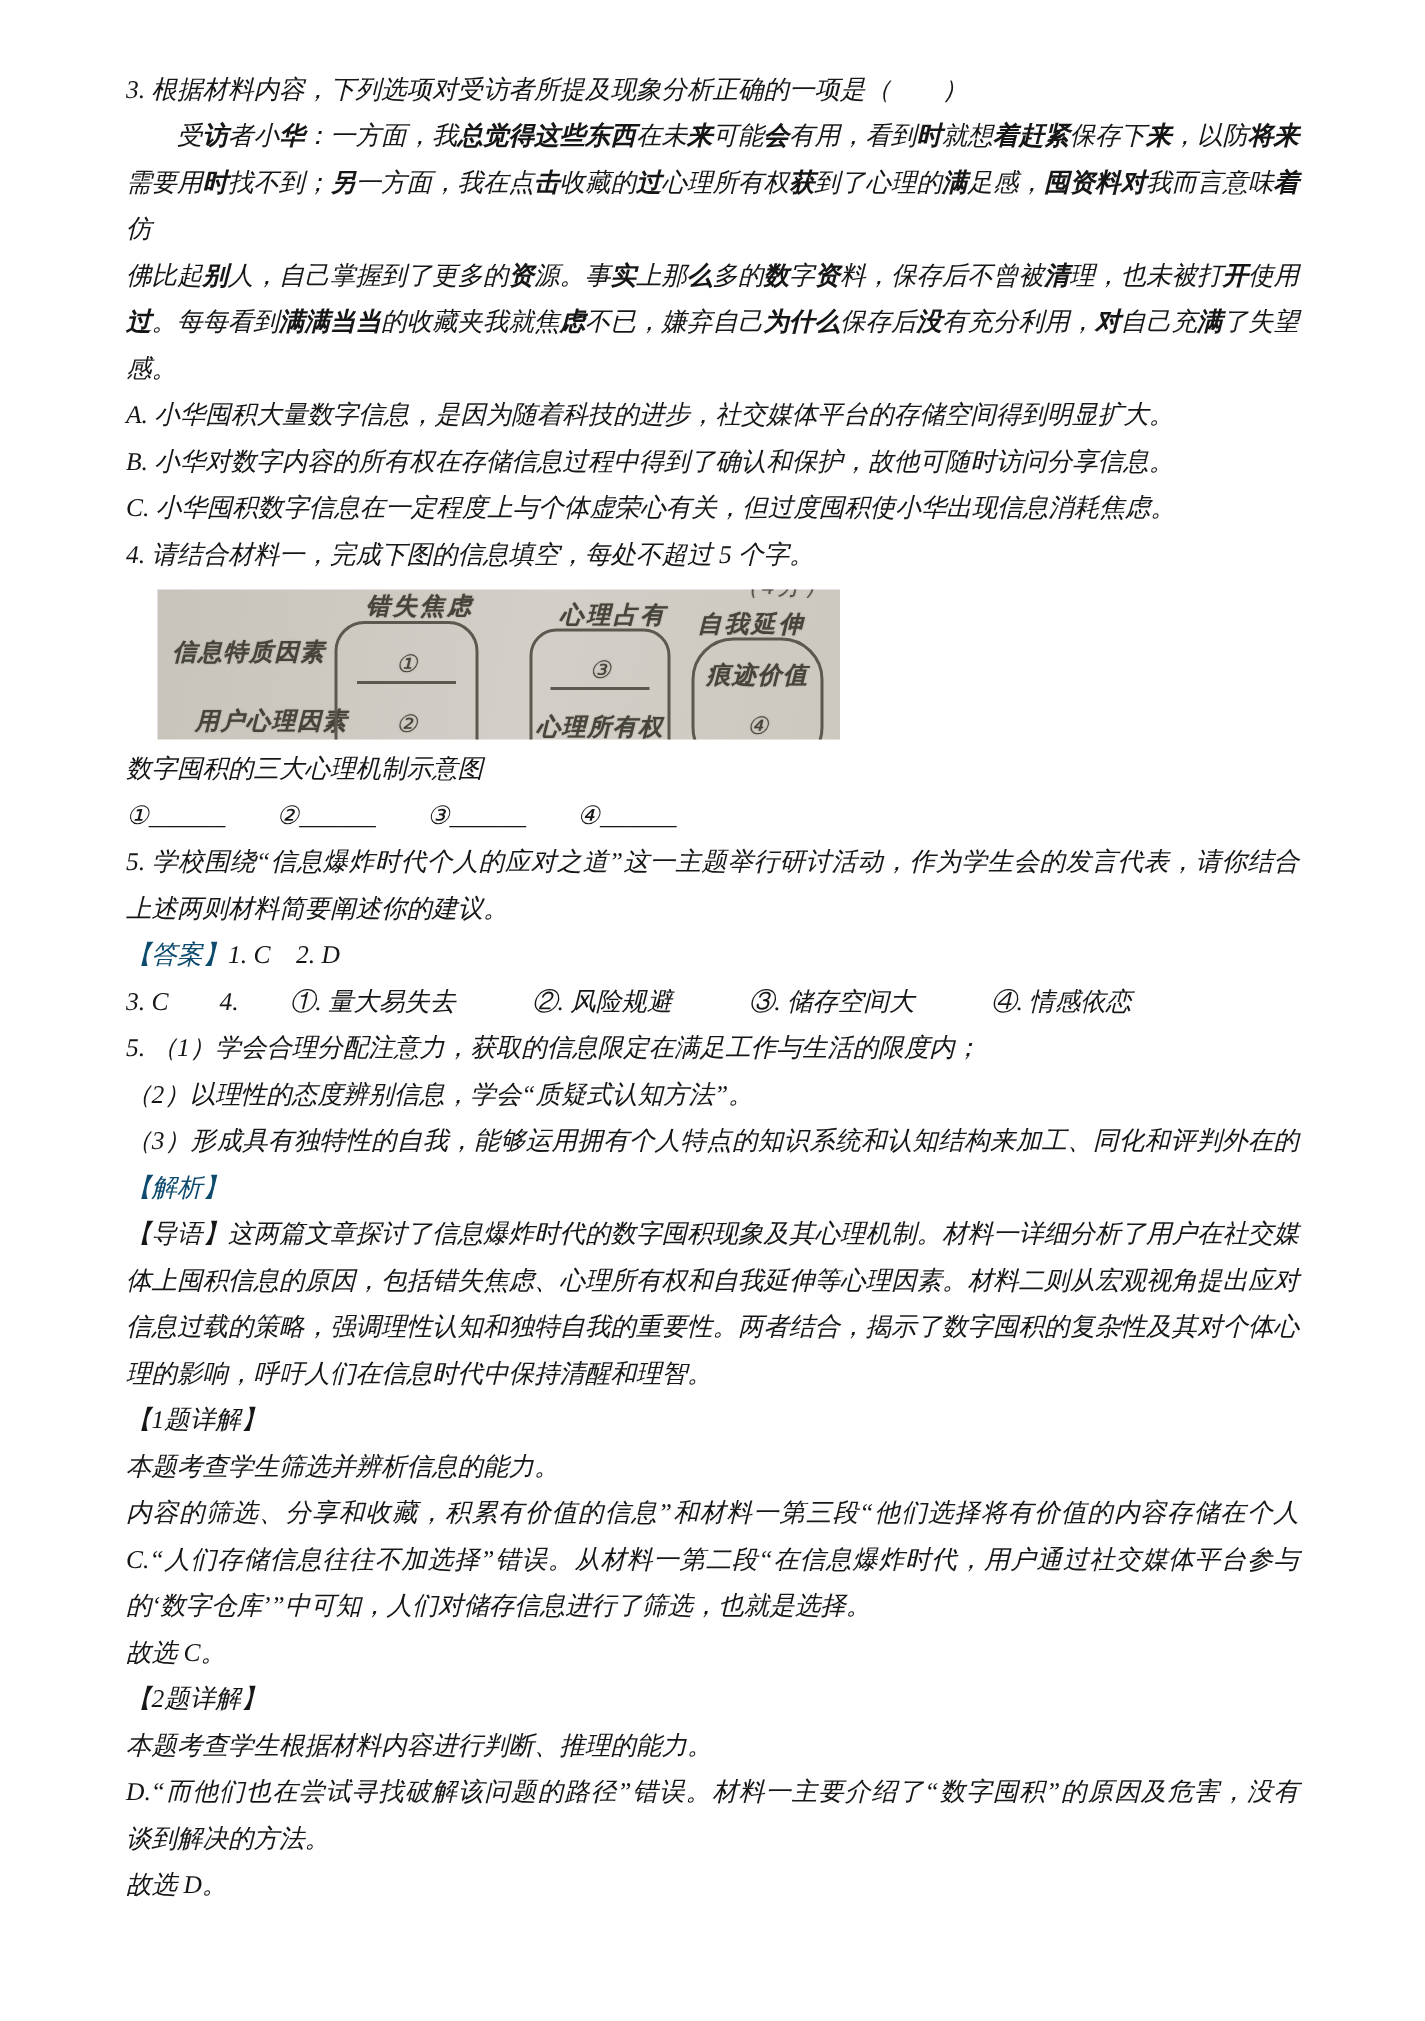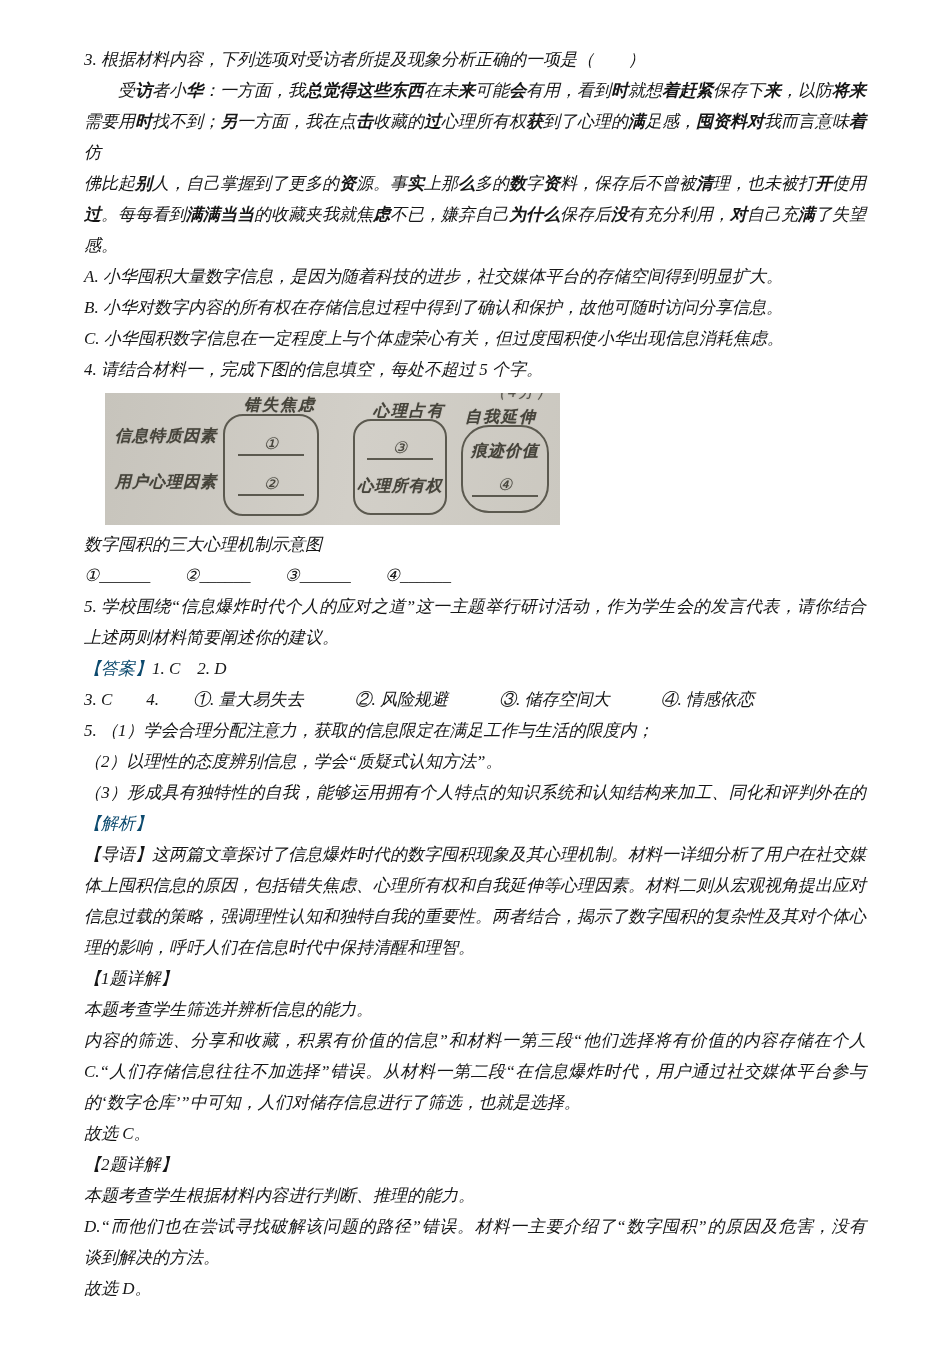--- a/index.html
+++ b/index.html
@@ -12,36 +12,36 @@
   .page { width:782px; margin:0 auto; padding-top:44px; font-size:17px; line-height:31px;font-style:italic; }
   .para { text-align:left; }
   .rl { display:block; }
   .jl { text-align:justify; text-align-last:justify; }
   .indent-first .rl:first-child { text-indent:2em; }
   b { font-family:"Liberation Sans","DejaVu Sans",sans-serif; font-weight:700; }
   .blue { color:#0c4a6e; }
 
   
   .figure-wrap {
-    position:relative; width:455px; height:132px;
+    position:relative; width:455px; height:100px;
     margin:8px 0 4px 21px;
     background:linear-gradient(100deg,#c7c4bc 0%,#d2cfc8 55%,#cbc8c0 100%);
     overflow:hidden;
     color:#45433a;
     font-size:16px; line-height:20px;
     text-shadow:0 0 1px rgba(69,67,58,0.45);
     padding-left:45px;
   }
   .corner { position:absolute; top:-11px; right:6px; letter-spacing:2px; font-size:16px; color:#55534a; }
   .flabel { position:absolute; font-weight:600; letter-spacing:2px; }
   .col1 { left:139px; top:2px; }
   .col2 { left:268px; top:8px; }
   .col3 { left:360px; top:14px; }
   .row1 { left:10px; top:33px; letter-spacing:1px; }
-  .row2 { left:10px; top:79px; letter-spacing:1px; }
+  .row2 { left:25px; top:79px; letter-spacing:1px; }
   .fbox {
     position:absolute; border:2px solid #5b594f;
     display:flex; flex-direction:column; align-items:center; justify-content:space-evenly;
   }
   .b1 { left:118px; top:21px; width:96px;  height:102px; border-radius:20px; }
   .b2 { left:248px; top:26px; width:94px;  height:96px;  border-radius:18px; }
   .b3 { left:356px; top:32px; width:88px;  height:88px;  border-radius:28px; }
   .blank { display:inline-block; min-width:66px; text-align:center; border-bottom:2px solid #5b594f; }
   .ftext { letter-spacing:1px; font-weight:600; }
 </style>

